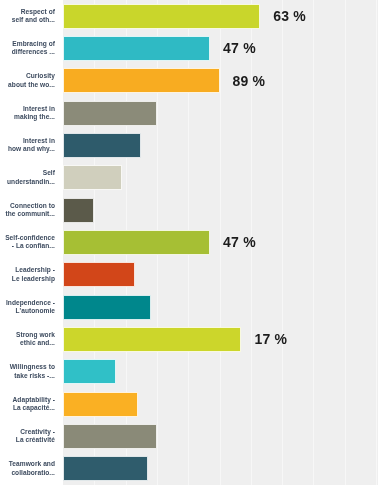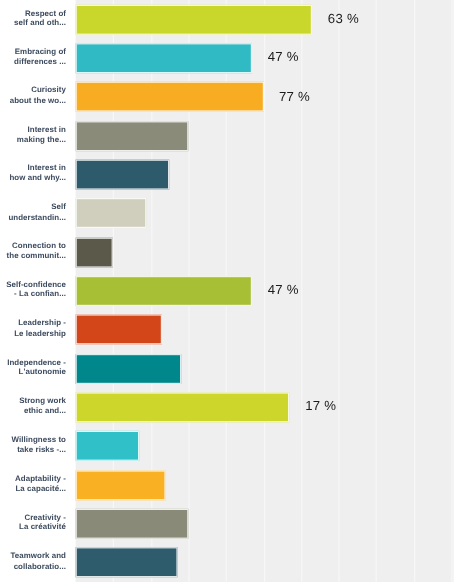--- a/index.html
+++ b/index.html
@@ -99,22 +99,22 @@
     top: 0;
     height: 25.3px;
     border: 1px solid rgba(255,255,255,0.85);
     box-sizing: border-box;
   }
 
   .bar-value {
     position: absolute;
     top: 50%;
     transform: translateY(-50%);
-    font-size: 11px;
-    font-weight: normal;
+    font-size: 14px;
+    font-weight: bold;
     color: #1c1c1c;
     white-space: nowrap;
     letter-spacing: 0.2px;
   }
 </style>
 </head>
 <body>
 
 <div id="chart">
 
@@ -148,21 +148,21 @@
         <div class="bar-track">
           <div class="bar" title="Embracing of differences ...: 47%" style="width: 147.11px; background: rgb(47, 186, 196);"></div>
           <div class="bar-value" style="left: 160.11px; color: rgb(28, 28, 28);">47 %</div>
         </div>
       </div>
       <div class="row" style="top: 64.6667px;">
         <div class="row-label" style="color: rgb(60, 74, 94);">Curiosity
 about the wo...</div>
         <div class="bar-track">
           <div class="bar" title="Curiosity about the wo...: 50%" style="width: 156.5px; background: rgb(248, 172, 33);"></div>
-          <div class="bar-value" style="left: 169.5px; color: rgb(28, 28, 28);">77 %</div>
+          <div class="bar-value" style="left: 169.5px; color: rgb(28, 28, 28);">89 %</div>
         </div>
       </div>
       <div class="row" style="top: 97px;">
         <div class="row-label" style="color: rgb(60, 74, 94);">Interest in
 making the...</div>
         <div class="bar-track">
           <div class="bar" title="Interest in making the...: 30%" style="width: 93.9px; background: rgb(139, 139, 121);"></div>
         </div>
       </div>
       <div class="row" style="top: 129.333px;">

